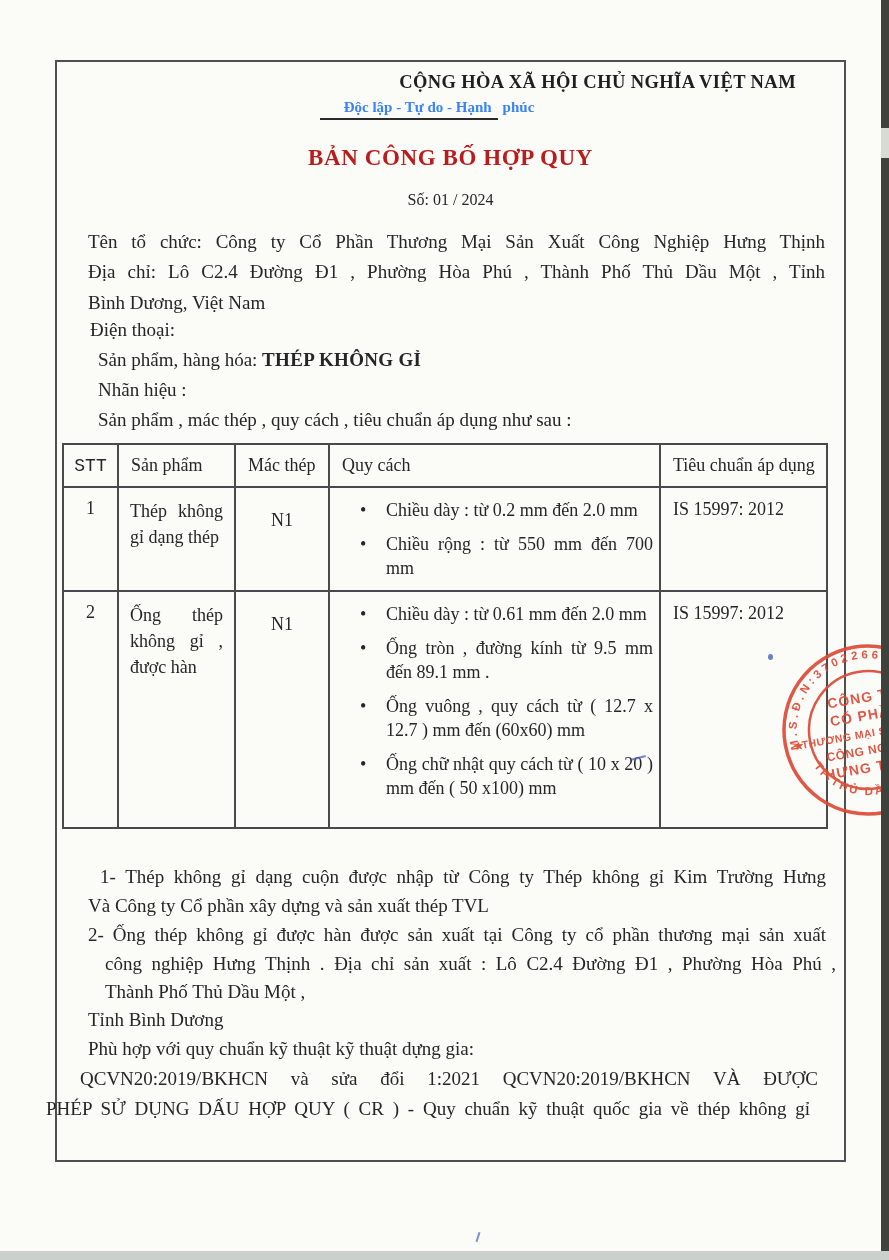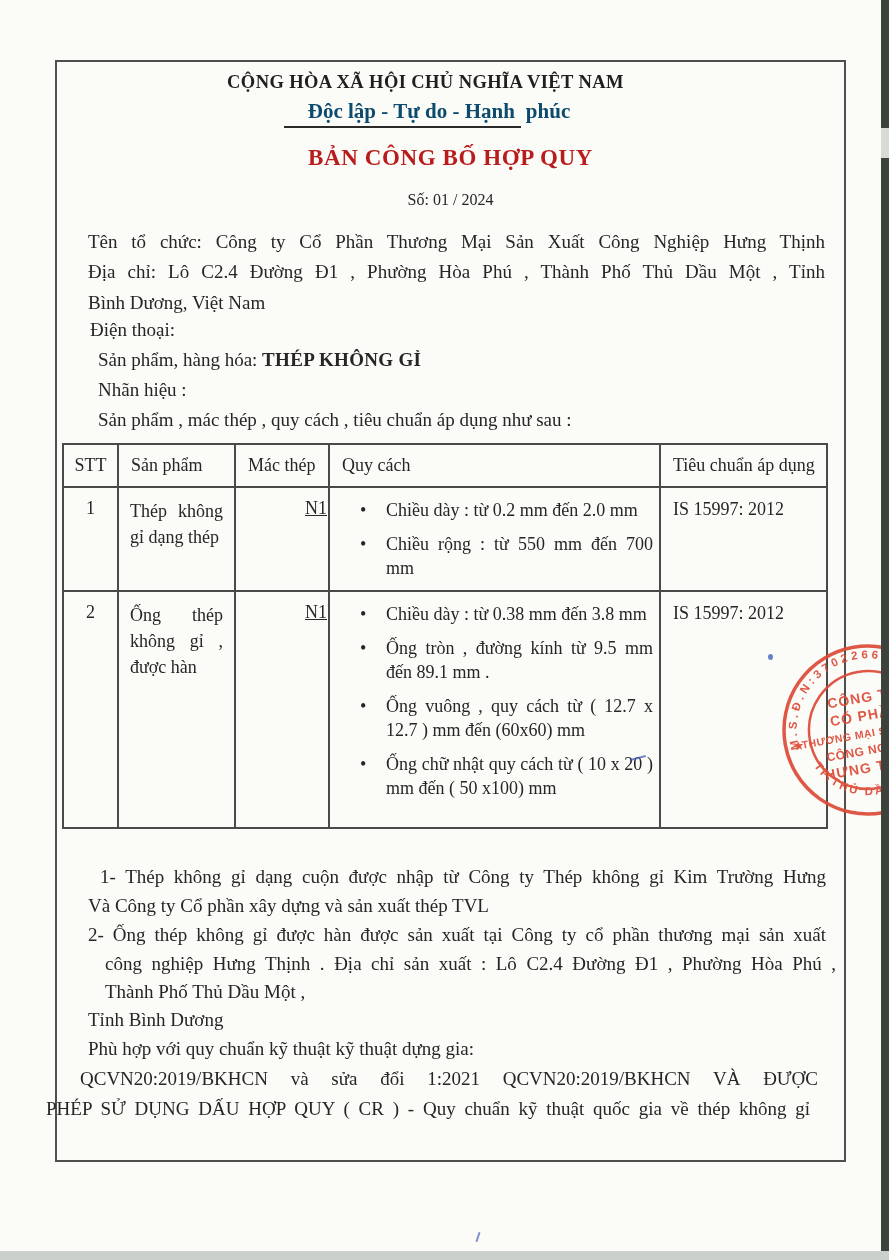--- a/index.html
+++ b/index.html
@@ -11,26 +11,26 @@
   }
   .abs{position:absolute;}
   
   .page-border{
     left:55px;top:60px;width:791px;height:1102px;
     border:2px solid #4f4f4f;box-sizing:border-box;
     background:transparent;
   }
   
   .nat-line1{
-    left:55px;top:72px;width:741px;text-align:center;
+    left:55px;top:72px;width:741px;text-align:right;
     font-size:18.5px;font-weight:bold;letter-spacing:.4px;color:#1f1f1f;
   }
   .motto{
     left:55px;top:99px;width:744px;text-align:center;
-    font-size:21px;font-weight:bold;color:#0c4a6e;
+    font-size:15px;font-weight:bold;color:#3b82f6;
   }
   .motto .und{border-bottom:2px solid #2a2a2a;padding:0 6px 2px 24px;display:inline-block;}
   .motto .tail{margin-left:5px;}
   .doc-title{
     left:55px;top:145px;width:791px;text-align:center;
     font-size:23px;font-weight:bold;letter-spacing:.6px;color:#b91c1c;
   }
   .doc-number{
     left:55px;top:191px;width:791px;text-align:center;font-size:16px;
   }
@@ -51,25 +51,25 @@
     border-collapse:collapse;table-layout:fixed;font-size:18px;color:#262626;
   }
   table.products th,table.products td{
     border:2px solid #4a4a4a;vertical-align:top;font-weight:normal;
     overflow:hidden;box-sizing:border-box;
   }
   col.c-stt{width:55px;} col.c-sp{width:117px;} col.c-mt{width:94px;}
   col.c-qc{width:331px;} col.c-tc{width:167px;}
   tr.hdr{height:43px;}
   tr.hdr th{vertical-align:middle;text-align:left;padding:2px 0 2px 12px;}
-  tr.hdr th.center{text-align:center;padding-left:0;}
+  tr.hdr th.center{text-align:center;padding-left:0;font-family:Liberation Mono, monospace;}
   tr.r1{height:95px;} tr.r2{height:237px;}
   td.stt{text-align:center;padding-top:10px;}
   td.sp{text-align:justify;padding:10px 11px 0 11px;line-height:26px;}
-  td.mt{text-align:right;padding-top:10px;text-decoration:underline;}
+  td.mt{text-align:center;padding-top:22px;}
   td.qc{padding:10px 4px 0 22px;}
   td.tc{padding:11px 0 0 12px;}
   ul.spec{list-style:none;margin:0;padding:0;}
   ul.spec li{display:flex;margin-bottom:10px;line-height:24px;}
   ul.spec .blt{width:34px;flex:0 0 34px;text-indent:8px;}
   ul.spec .btx{flex:1;text-align:justify;padding-right:2px;}
   
   .n1{left:100px;top:864px;width:726px;}
   .n2{left:88px;top:893px;}
   .n3{left:88px;top:922px;width:738px;}
@@ -153,21 +153,21 @@
     <td class="tc">IS 15997: 2012</td>
   </tr>
   <tr class="r2">
     <td class="stt">2</td>
     <td class="sp">Ống thép không gỉ , được hàn</td>
     <td class="mt">N1</td>
     <td class="qc">
       <ul class="spec">
         <li>
               <span class="blt">•</span>
-              <span class="btx">Chiều dày : từ 0.38 mm đến 3.8 mm</span>
+              <span class="btx">Chiều dày : từ 0.61 mm đến 2.0 mm</span>
             </li>
         <li>
               <span class="blt">•</span>
               <span class="btx">Ống tròn , đường kính từ 9.5 mm đến 89.1 mm .</span>
             </li>
         <li>
               <span class="blt">•</span>
               <span class="btx">Ống vuông , quy cách từ ( 12.7 x 12.7 ) mm đến (60x60) mm</span>
             </li>
         <li>

